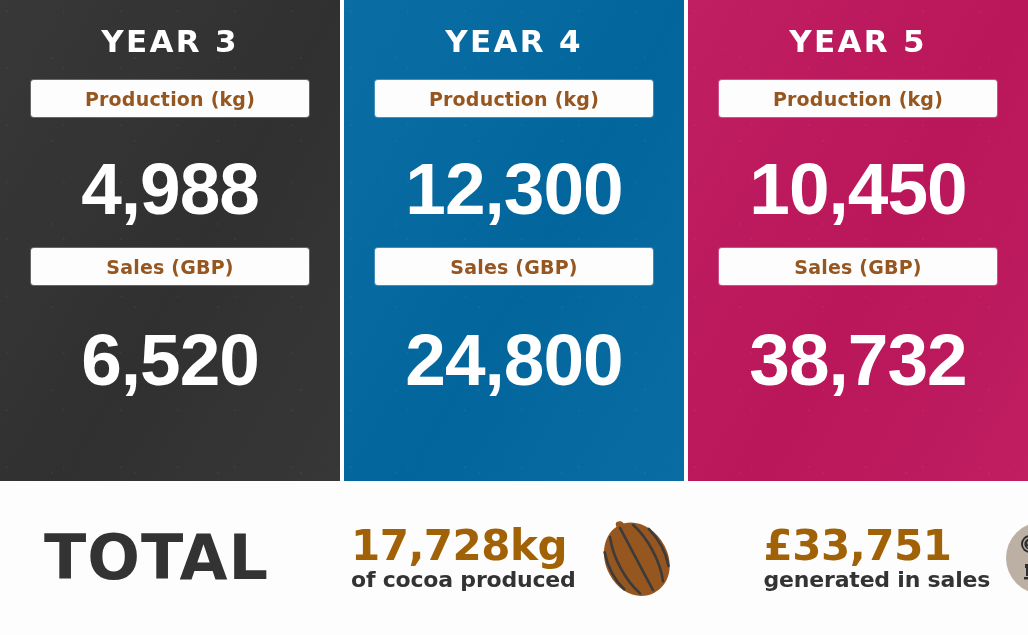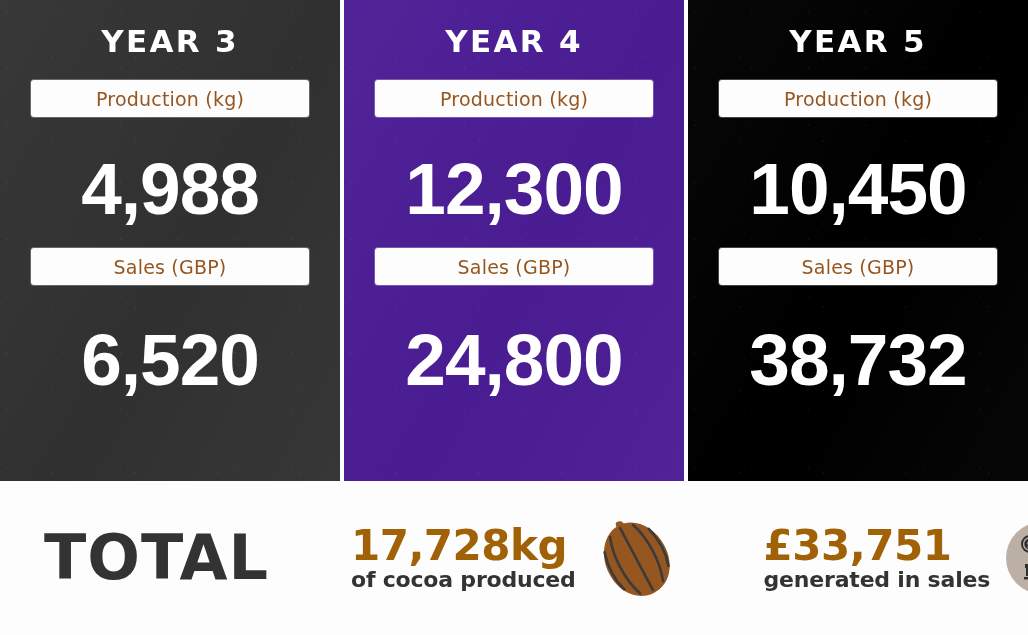--- a/index.html
+++ b/index.html
@@ -47,22 +47,22 @@
     background-image:
       radial-gradient(circle at 12% 20%, rgba(255,255,255,.05) 0 1px, transparent 1px),
       radial-gradient(circle at 63% 70%, rgba(255,255,255,.045) 0 1px, transparent 1px),
       radial-gradient(circle at 82% 33%, rgba(0,0,0,.05) 0 1px, transparent 1px),
       radial-gradient(circle at 35% 85%, rgba(0,0,0,.045) 0 1px, transparent 1px),
       linear-gradient(120deg, rgba(255,255,255,.035) 0%, rgba(0,0,0,.03) 55%, rgba(255,255,255,.03) 100%);
     background-size: 57px 57px, 83px 83px, 41px 41px, 97px 97px, 100% 100%;
     opacity: .85;
   }
   .col-dark  { background: #323232; }
-  .col-brown { background: #4c1d95; }
-  .col-taupe { background: #000000; }
+  .col-brown { background: #0369a1; }
+  .col-taupe { background: #be185d; }
 
   .year-title {
     position: relative;
     z-index: 2;
     margin: 0;
     padding-top: 26px;
     text-align: center;
     color: #ffffff;
     font-size: 31px;
     font-weight: 700;
@@ -79,21 +79,21 @@
     background: #fdfdfd;
     border-radius: 3px;
     display: flex;
     align-items: center;
     justify-content: center;
     box-shadow: 0 0 0 1px rgba(255,255,255,.25);
   }
   .label-chip span {
     color: #96561f;
     font-size: 19px;
-    font-weight: 400;
+    font-weight: 700;
     letter-spacing: .2px;
     font-family: "DejaVu Sans", sans-serif;
   }
 
   .big-number {
     position: relative;
     z-index: 2;
     text-align: center;
     color: #ffffff;
     font-size: 73px;

